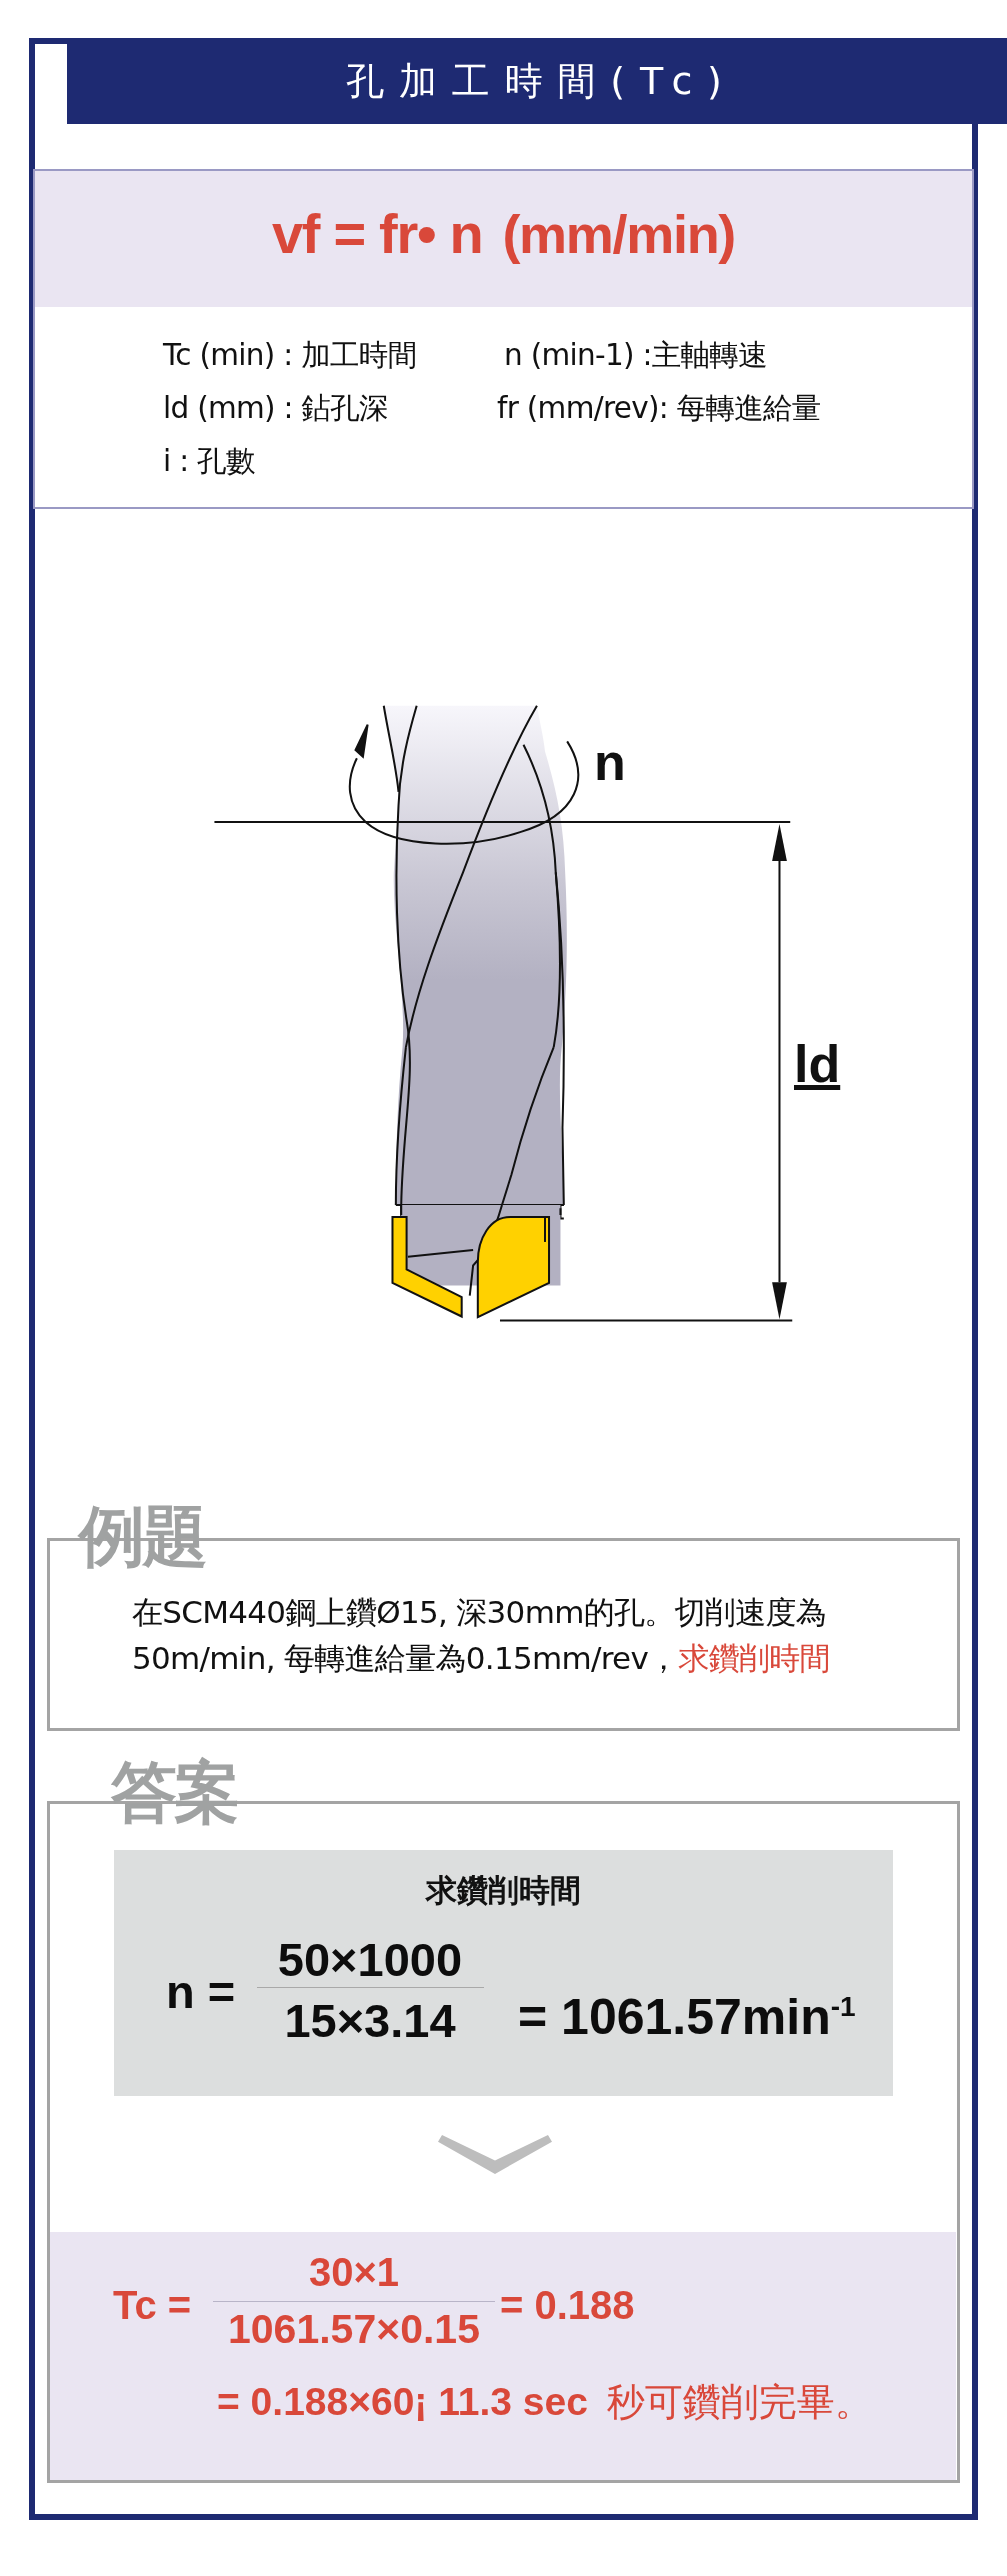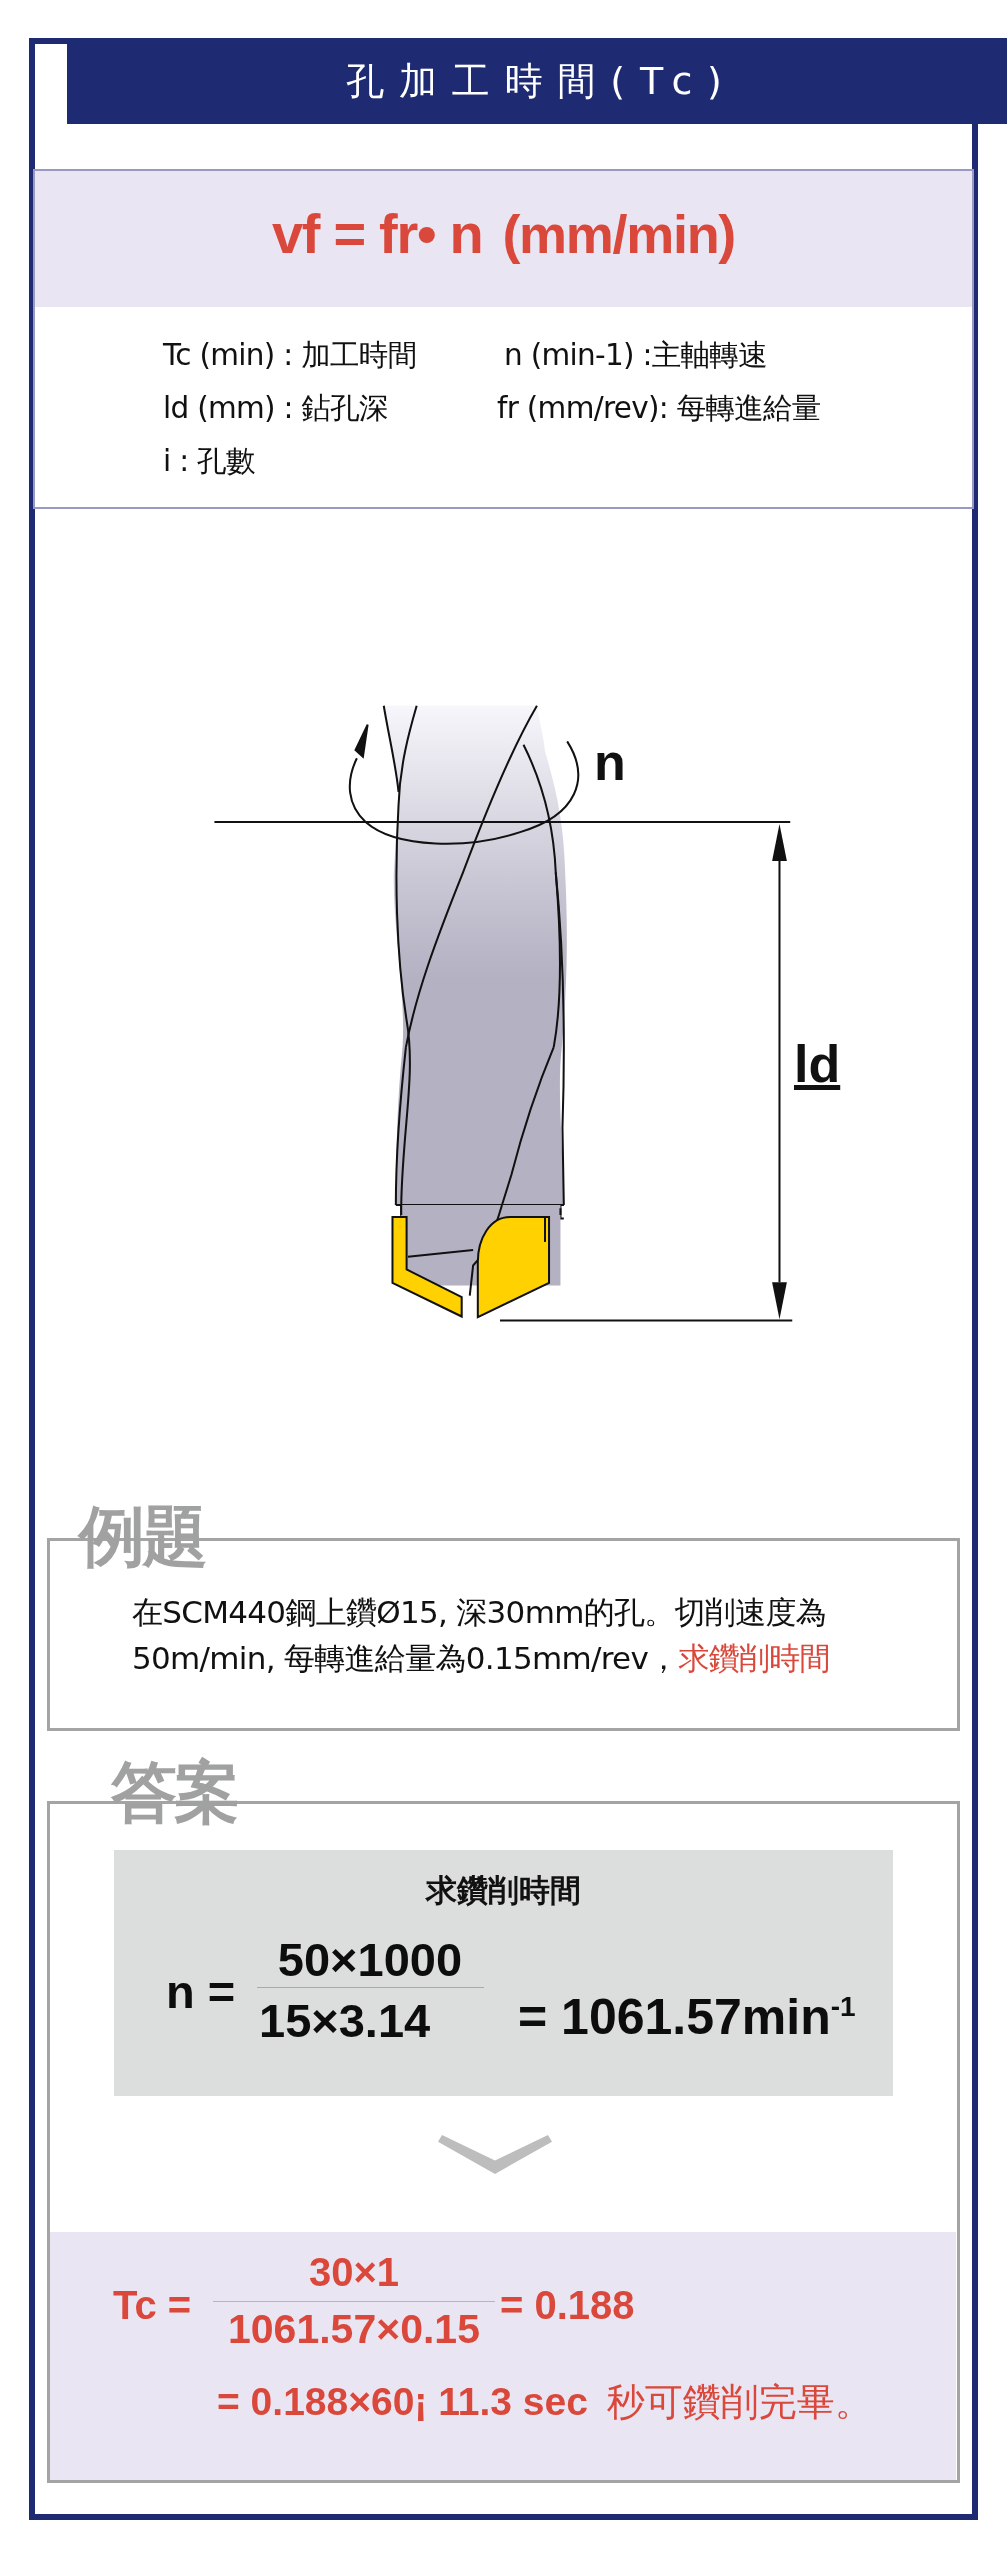--- a/index.html
+++ b/index.html
@@ -130,21 +130,21 @@
 </div>
 
 <div class="abs ans-box"></div>
 <div class="abs ans-title">答案</div>
 
 <div class="abs gray-box"></div>
 <div class="abs gray-title">求鑽削時間</div>
 <div class="abs math" style="left:166px; top:1964px; font-size:47px;">n =</div>
 <div class="abs math" style="left:259px; top:1932px; width:222px; text-align:center; font-size:47px;">50×1000</div>
 <div class="abs frac-line" style="left:257px; top:1987px; width:227px;"></div>
-<div class="abs math" style="left:259px; top:1993px; width:222px; text-align:left; font-size:47px;">15×3.14</div>
+<div class="abs math" style="left:259px; top:1993px; width:222px; text-align:center; font-size:47px;">15×3.14</div>
 <div class="abs math" style="left:518px; top:1958px; font-size:50px;margin-top:30px;">
   <span>= 1061.57min</span><sup style="font-size:28px;">-1</sup>
 </div>
 
 <svg class="abs chevron" viewBox="0 0 170 58">
   <path d="M0 10 L6 0 L85 38 L164 0 L170 10 L85 58 Z" fill="#BDBDBD"></path>
 </svg>
 
 <div class="abs pink-box"></div>
 <div class="abs red" style="left:113px; top:2283px; font-size:40px;">Tc =</div>

